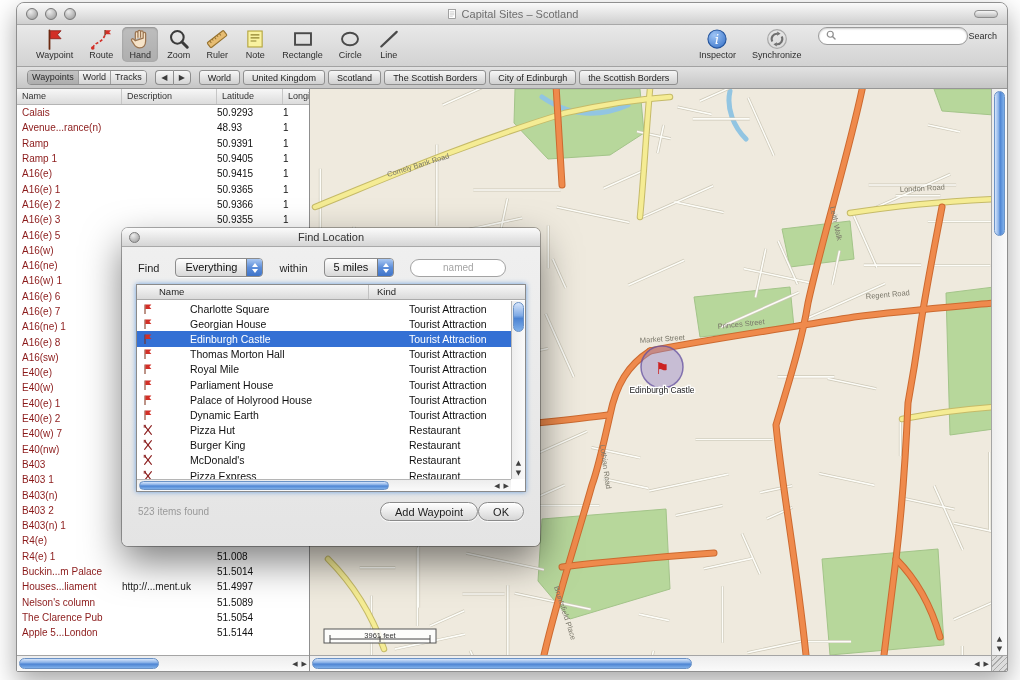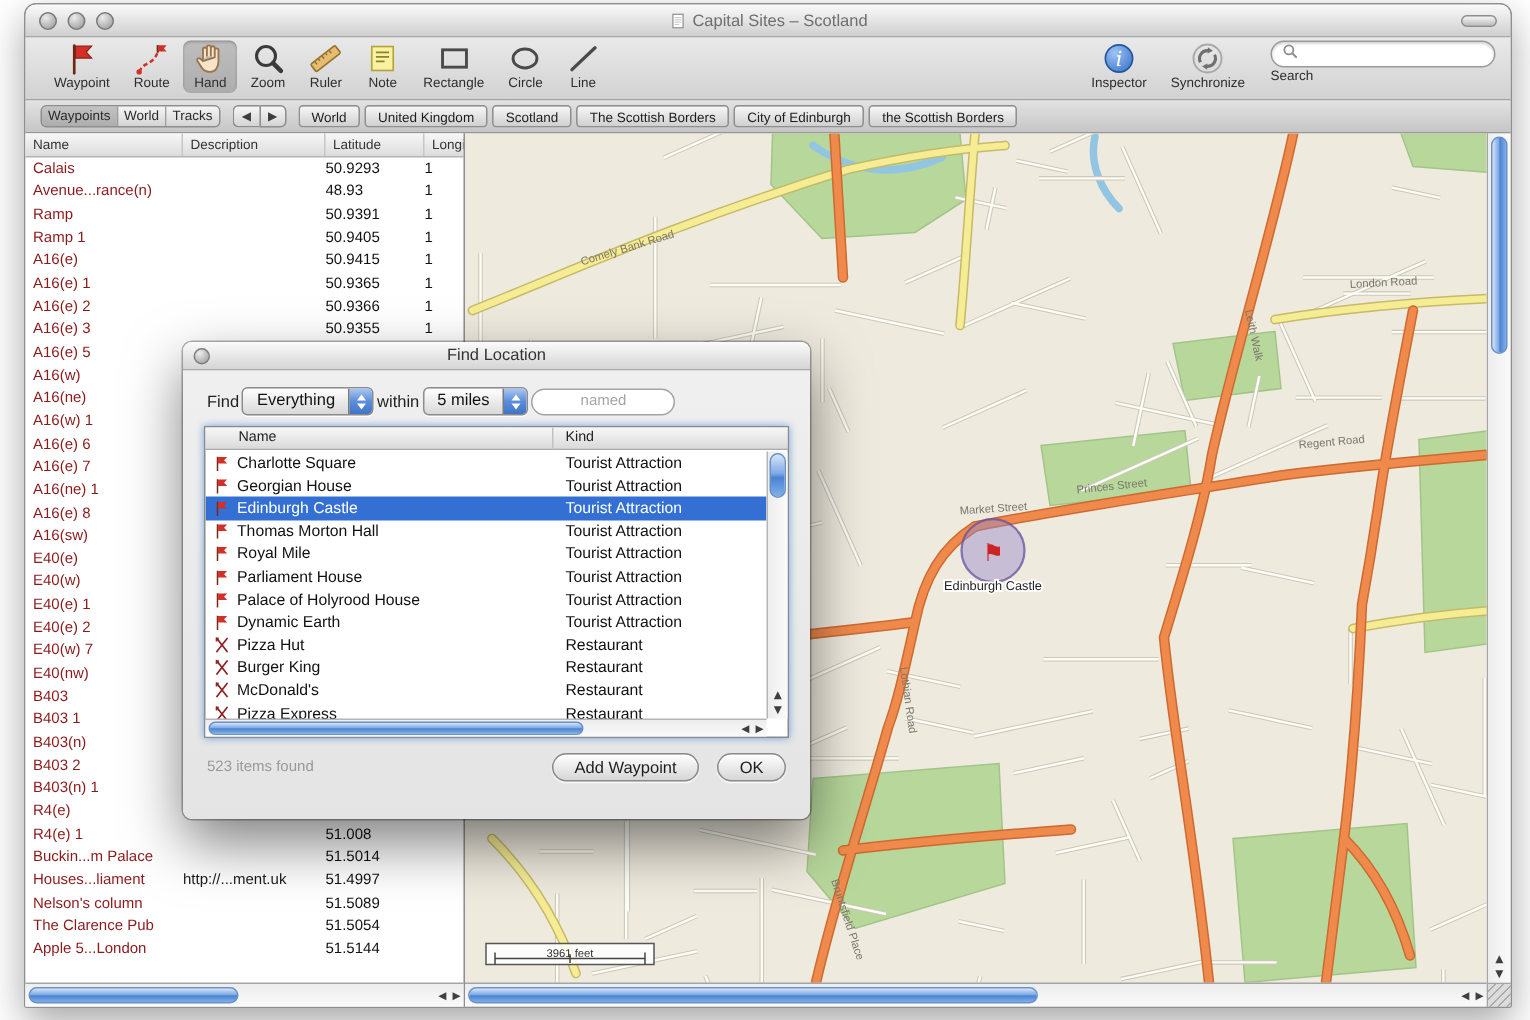--- a/index.html
+++ b/index.html
@@ -31,21 +31,21 @@
              border-bottom:1px solid #a2a2a2; display:flex; align-items:flex-start;
              padding:2px 10px 0 12px; }
   .tools { display:flex; gap:2px; }
   .tool { display:flex; flex-direction:column; align-items:center; padding:1px 7px 2px;
           border-radius:5px; }
   .tool.active { background:rgba(0,0,0,.18); box-shadow:inset 0 1px 2px rgba(0,0,0,.25); }
   .tool-icon { width:22px; height:22px; display:block; }
   .tool-icon svg { width:22px; height:22px; display:block; }
   .tool-label { font-size:9px; color:#2e2e2e; white-space:nowrap; }
   .toolbar-right { margin-left:auto; display:flex; gap:10px; align-items:flex-start; }
-  .search-group { display:flex; flex-direction:column; align-items:flex-start; }
+  .search-group { display:flex; align-items:center; }
   .search-field { width:150px; height:18px; border:1px solid #9a9a9a; border-radius:9px;
                   background:#fff; display:flex; align-items:center; padding:0 6px; gap:4px;
                   box-shadow:inset 0 1px 2px rgba(0,0,0,.2); }
   .search-field svg { width:12px; height:12px; }
   .search-field input { border:none; outline:none; width:110px; font-size:10px;
                         font-family:"Liberation Sans",sans-serif; background:transparent; }
 
   
   .navbar { height:22px; background:linear-gradient(#e2e2e2,#c6c6c6);
             border-bottom:1px solid #969696; display:flex; align-items:center;
@@ -108,21 +108,21 @@
   .dialog { position:absolute; left:122px; top:228px; width:418px; height:318px;
             background:linear-gradient(#f0f0f0,#e4e4e4); border-radius:6px;
             box-shadow:0 16px 38px rgba(0,0,0,.5), 0 0 0 1px rgba(0,0,0,.3); z-index:40; }
   .dialog-title { height:19px; background:linear-gradient(#fbfbfb,#d5d5d5);
                   border-bottom:1px solid #a9a9a9; border-radius:6px 6px 0 0; position:relative;
                   display:flex; align-items:center; justify-content:center; font-size:11px;
                   color:#333; }
   .dialog-close { position:absolute; left:7px; top:4px; width:11px; height:11px; border-radius:50%;
                   background:radial-gradient(circle at 35% 28%, #ededed, #979797);
                   border:1px solid #7c7c7c; }
-  .find-row { display:flex; align-items:center; gap:2px; padding:11px 16px 7px;
+  .find-row { display:flex; align-items:center; gap:16px; padding:11px 16px 7px;
               font-size:11px; color:#1f1f1f; }
   .popup { display:inline-flex; height:19px; border:1px solid #8c8c8c; border-radius:4px;
            overflow:hidden; background:linear-gradient(#ffffff,#d8d8d8);
            box-shadow:0 1px 0 rgba(255,255,255,.8); align-items:stretch; }
   .popup-label { padding:2px 9px 0; font-size:11px; color:#111; white-space:nowrap; }
   .popup-cap { width:16px; background:linear-gradient(#aac8f2,#5d8eda 50%,#3f74c8);
                border-left:1px solid #7b7b7b; display:flex; flex-direction:column;
                align-items:center; justify-content:center; gap:2px; }
   .au { width:0; height:0; border-left:3px solid transparent; border-right:3px solid transparent;
         border-bottom:4px solid #fff; }
@@ -137,32 +137,32 @@
                position:relative; box-shadow:0 0 5px rgba(100,155,220,.95); }
   .list-head { height:15px; display:flex; background:linear-gradient(#f7f7f7,#dadada);
                border-bottom:1px solid #ababab; font-size:9.5px; color:#222; }
   .lh-name { width:232px; padding:1px 0 0 22px; border-right:1px solid #c2c2c2; }
   .lh-kind { flex:1; padding:1px 0 0 8px; }
   .list-body { position:absolute; top:16px; left:0; right:14px; bottom:0; overflow:hidden; }
   .list-row { height:15.2px; display:flex; align-items:center; font-size:10.5px; color:#111; }
   .list-row.selected { background:#3470d4; color:#fff; }
   .row-icon { width:13px; height:12px; margin:0 3px 0 5px; }
   .row-icon svg { width:12px; height:12px; display:block; }
-  .row-name { width:211px; overflow:hidden; white-space:nowrap; }
+  .row-name { width:211px; overflow:hidden; white-space:nowrap;margin-left:32px; }
   .row-kind { flex:1; overflow:hidden; white-space:nowrap; padding-left:8px; }
   .list-vscroll { position:absolute; top:16px; right:0; bottom:12px; width:14px;
                   border-left:1px solid #b5b5b5; background:linear-gradient(90deg,#ededed,#fafafa); }
   .list-hscroll { position:absolute; left:0; right:14px; bottom:0; height:12px;
                   border-top:1px solid #b5b5b5; background:linear-gradient(#ededed,#fafafa); }
   .list-hscroll .thumb { top:1px; bottom:1px; }
   .list-vscroll .thumb { left:1px; right:1px; }
 
   .dialog-footer { display:flex; align-items:center; padding:10px 16px 0; }
   .status { font-size:10px; color:#9a9a9a; }
-  .footer-buttons { margin-left:auto; display:flex; gap:12px; }
+  .footer-buttons { margin-left:auto; display:flex; }
   .aqua-btn { height:19px; padding:0 14px; border:1px solid #8a8a8a; border-radius:10px;
               background:linear-gradient(#ffffff,#d6d6d6); font-size:11px; color:#1d1d1d;
               font-family:"Liberation Sans",sans-serif;
               box-shadow:0 1px 1px rgba(255,255,255,.9), inset 0 1px 0 #fff; }
 
   
   .street-label { font-size:7.5px; fill:#7a776a; font-family:"Liberation Sans",sans-serif; }
 </style>
 </head>
 <body>

